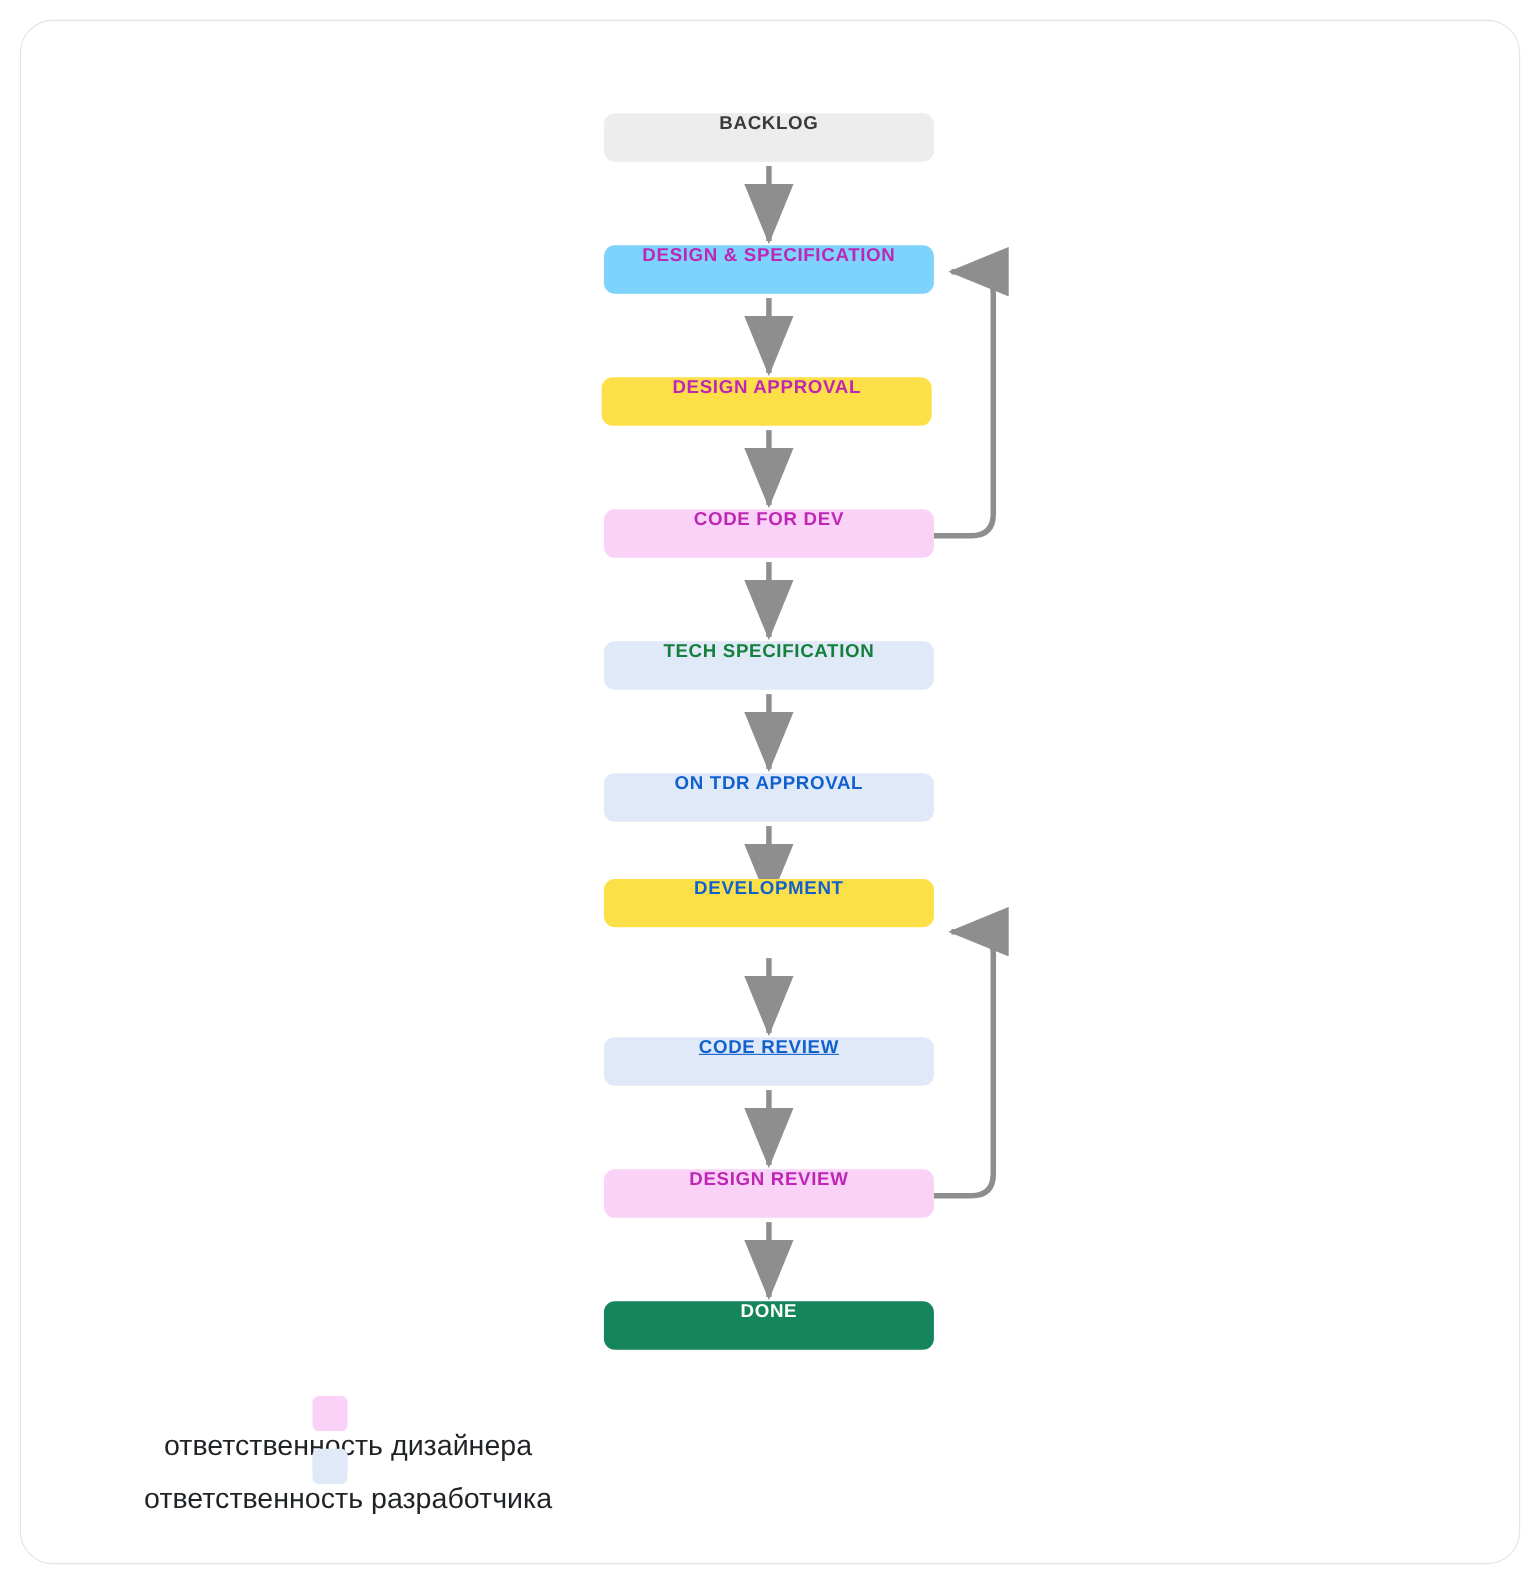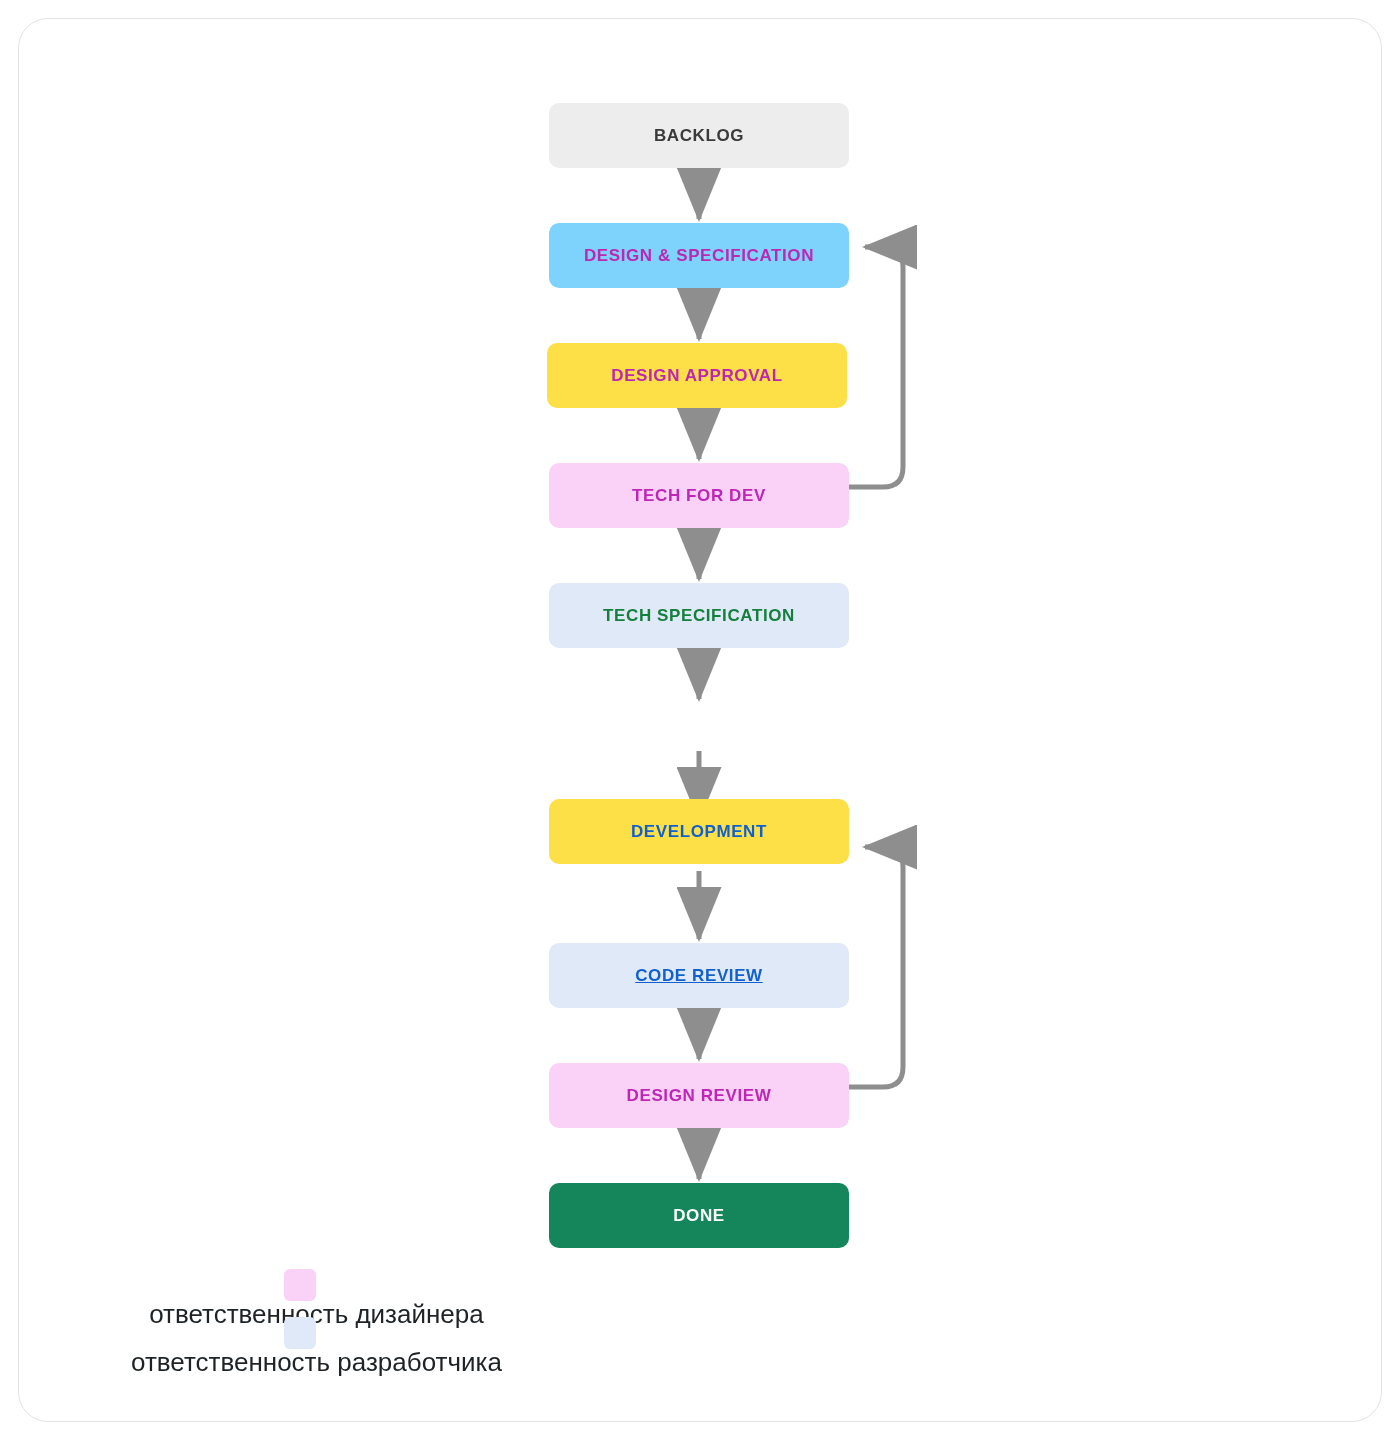--- a/index.html
+++ b/index.html
@@ -36,24 +36,24 @@
     position: absolute;
     left: 0;
     top: 0;
     width: 1364px;
     height: 1404px;
     pointer-events: none;
   }
   .node {
     position: absolute;
     width: 300px;
-    height: 65px;
+    height: 44px;
     border-radius: 10px;
     display: flex;
-    align-items: center;
+    align-items: flex-start;
     justify-content: center;
     font-size: 17px;
     font-weight: bold;
     letter-spacing: 0.6px;
     text-align: center;
     box-sizing: border-box;
   }
   .node-label {
     display: block;
     line-height: 1;
@@ -121,27 +121,30 @@
 
     <div class="node" style="left:530px; top:204px; background:#7dd3fc; color:#be26b5;">
       <span class="node-label">DESIGN &amp; SPECIFICATION</span>
     </div>
 
     <div class="node" style="left:528px; top:324px; background:#fde047; color:#be26b5;">
       <span class="node-label">DESIGN APPROVAL</span>
     </div>
 
     <div class="node" style="left:530px; top:444px; background:#fad2f7; color:#be26b5;">
-      <span class="node-label">TECH FOR DEV</span>
+      <span class="node-label">CODE FOR DEV</span>
     </div>
 
     <div class="node" style="left:530px; top:564px; background:#dfe9f8; color:#15803d;">
       <span class="node-label">TECH SPECIFICATION</span>
     </div>
 
+    <div class="node" style="left:530px; top:684px; background:#dfe9f8; color:#1060ce;">
+      <span class="node-label">ON TDR APPROVAL</span>
+    </div>
 
     <div class="node" style="left:530px; top:780px; background:#fde047; color:#1060ce;">
       <span class="node-label">DEVELOPMENT</span>
     </div>
 
     <div class="node" style="left:530px; top:924px; background:#dfe9f8; color:#1060ce;text-decoration:underline;">
       <span class="node-label">CODE REVIEW</span>
     </div>
 
     <div class="node" style="left:530px; top:1044px; background:#fad2f7; color:#be26b5;">

